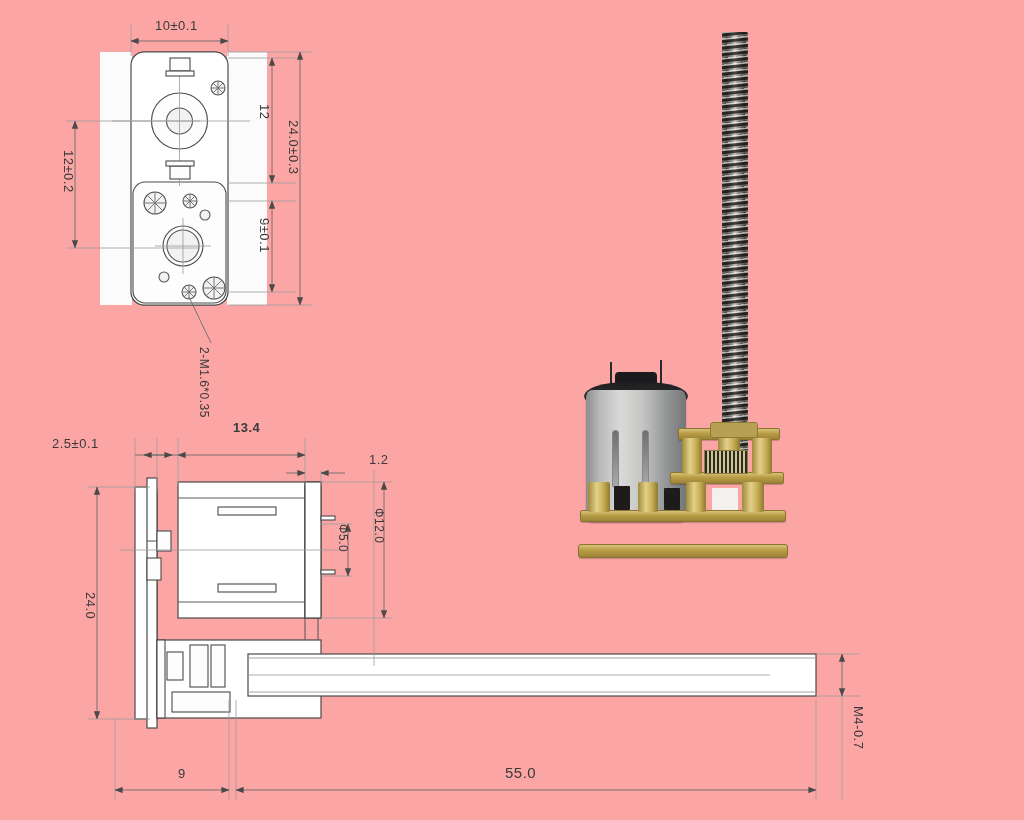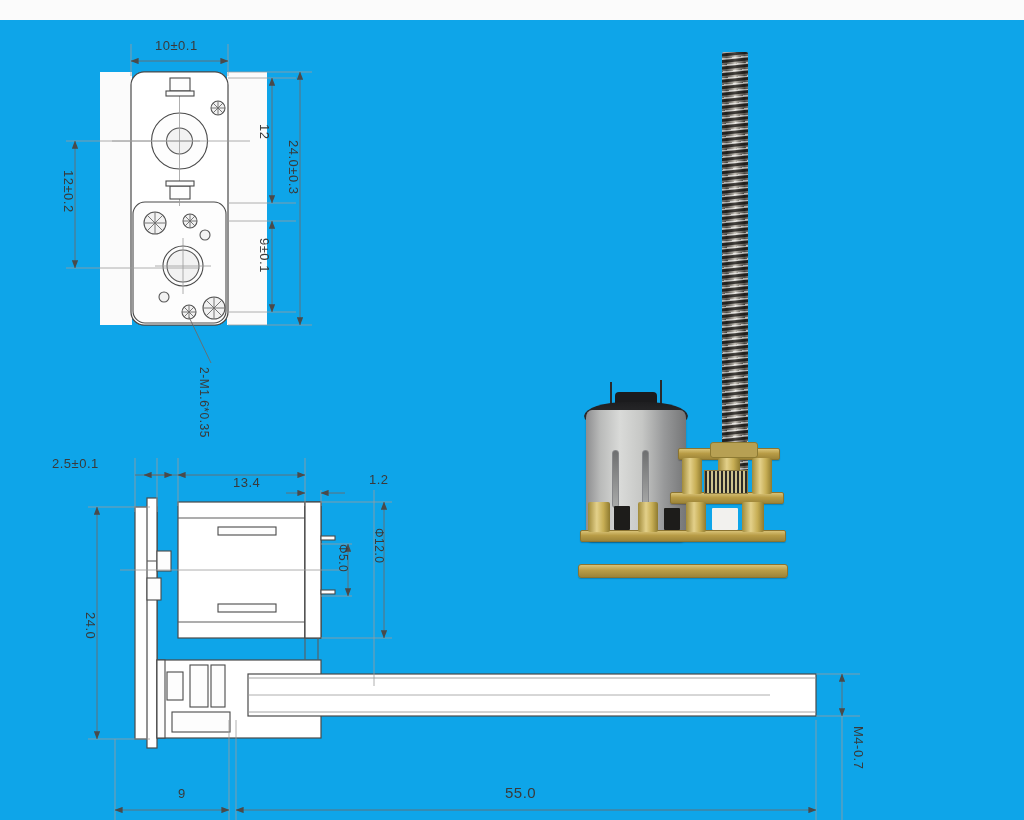--- a/index.html
+++ b/index.html
@@ -1,18 +1,18 @@
 <!DOCTYPE html>
 <html><head>
 <meta charset="utf-8">
 <style>
   html,body{margin:0;padding:0;background:#ffffff;}
   body{width:1024px;height:820px;position:relative;overflow:hidden;
        font-family:"Liberation Sans", sans-serif;background:#fbfbfb;}
-  #sheet{position:absolute;inset:0;background:#0ea5e9;margin-top:20px;}
+  #sheet{position:absolute;inset:0;background:#fca5a5;}
 
   .dimtext{position:absolute;color:#3a3a3a;font-size:13px;letter-spacing:.5px;
            white-space:nowrap;font-family:"Liberation Sans", sans-serif;}
   .vert{transform-origin:left top;}
   .rot90{transform:rotate(90deg);}
 
   svg{position:absolute;left:0;top:0;}
   .ln{stroke:#5c5c5c;stroke-width:1.1;fill:none;}
   .lnl{stroke:#9a9a9a;stroke-width:.9;fill:none;}
   .ctr{stroke:#9a9a9a;stroke-width:.8;fill:none;}
@@ -240,21 +240,21 @@
   <span class="dimtext vert rot90" style="left:272px;top:218px;">9±0.1</span>
 
   <span class="dimtext vert rot90" style="left:301px;top:120px;">24.0±0.3</span>
 
   <span class="dimtext vert rot90" style="left:76px;top:150px;">12±0.2</span>
 
   <span class="dimtext vert rot90" style="left:211px;top:347px;font-size:12px;">2-M1.6*0.35</span>
 
   <span class="dimtext" style="left:52px;top:436px;">2.5±0.1</span>
 
-  <span class="dimtext" style="left:233px;top:455px;">13.4</span>
+  <span class="dimtext" style="left:233px;top:420px;font-weight:bold;">13.4</span>
 
   <span class="dimtext" style="left:369px;top:452px;">1.2</span>
 
   <span class="dimtext vert rot90" style="left:350px;top:524px;font-size:12px;">Φ5.0</span>
 
   <span class="dimtext vert rot90" style="left:386px;top:508px;font-size:12px;">Φ12.0</span>
 
   <span class="dimtext vert rot90" style="left:98px;top:592px;">24.0</span>
 
   <span class="dimtext" style="left:178px;top:766px;">9</span>

